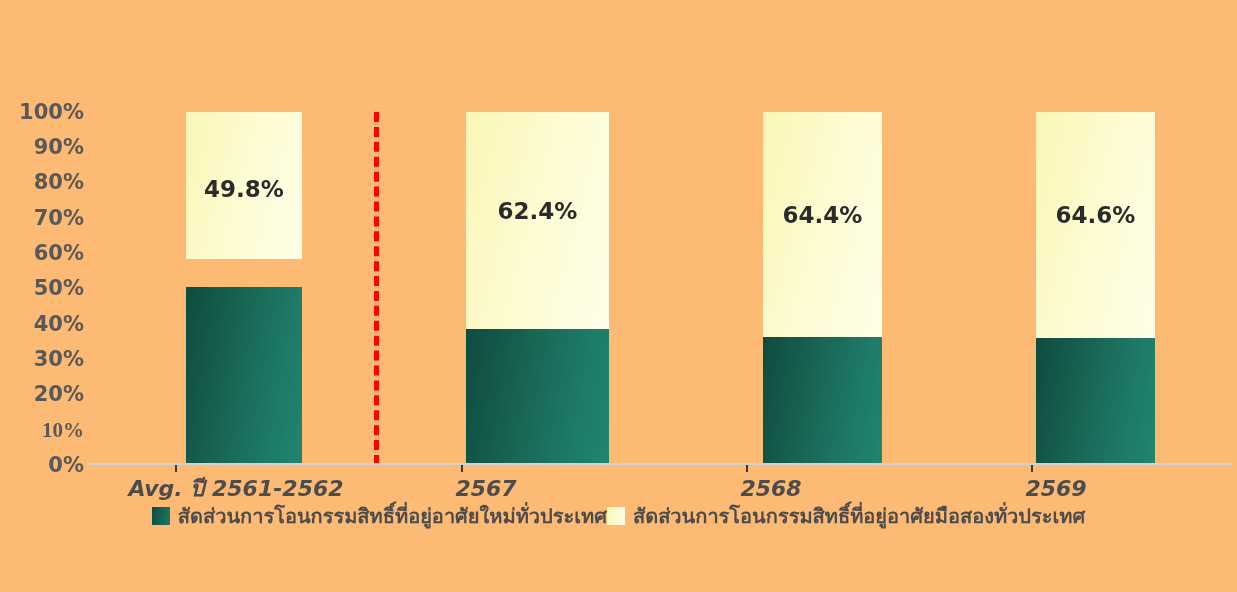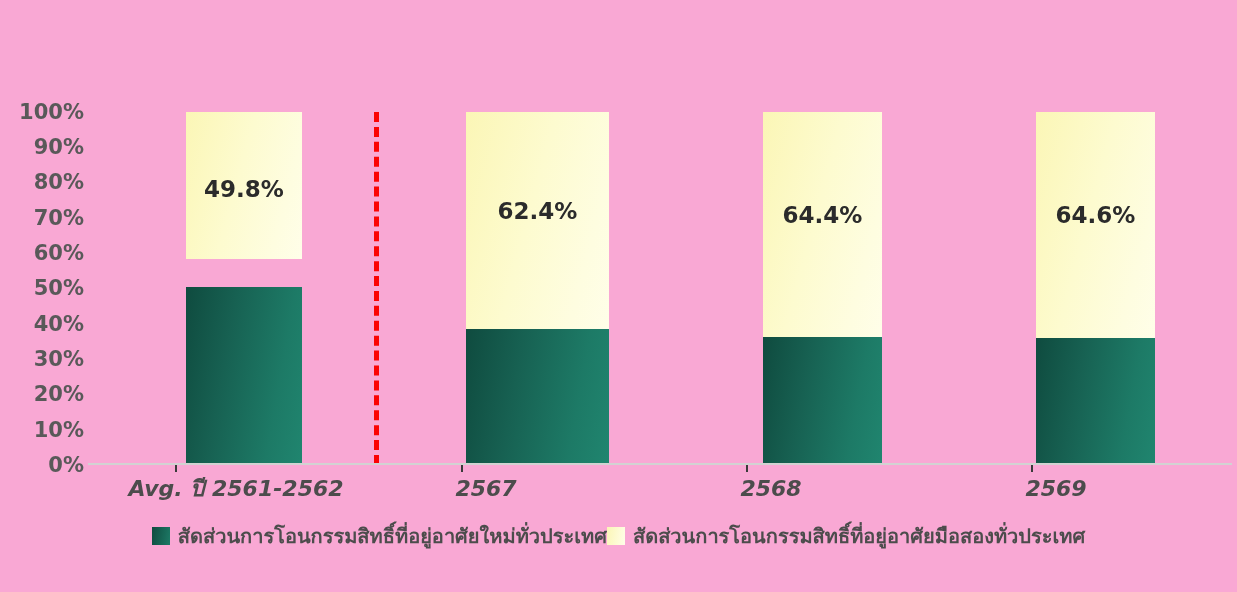--- a/index.html
+++ b/index.html
@@ -11,21 +11,21 @@
     width: 1237px;
     height: 592px;
     overflow: hidden;
     font-family: "DejaVu Sans", "Liberation Sans", sans-serif;
     -webkit-font-smoothing: antialiased;
   }
   #chart-root {
     position: relative;
     width: 1237px;
     height: 592px;
-    background: #f9a8d4;
+    background: #fdba74;
   }
 
   
   .y-axis {
     position: absolute;
     left: 0px;
     top: 98px;
     width: 84px;
     height: 380px;
   }
@@ -113,21 +113,21 @@
     font-weight: bold;
     white-space: nowrap;
     line-height: 1;
     font-style: italic;
   }
 
   
   .legend {
     position: absolute;
     left: 0;
-    top: 526px;
+    top: 506px;
     width: 1237px;
     display: flex;
     flex-direction: row;
     justify-content: center;
     align-items: center;
   }
   .legend-item {
     display: flex;
     flex-direction: row;
     align-items: center;
@@ -160,21 +160,21 @@
   <div class="y-axis">
     <div class="y-tick-label" style="top:14px;">100%</div>
     <div class="y-tick-label" style="top:49px;">90%</div>
     <div class="y-tick-label" style="top:84px;">80%</div>
     <div class="y-tick-label" style="top:120px;">70%</div>
     <div class="y-tick-label" style="top:155px;">60%</div>
     <div class="y-tick-label" style="top:190px;padding-left:24px;">50%</div>
     <div class="y-tick-label" style="top:226px;">40%</div>
     <div class="y-tick-label" style="top:261px;">30%</div>
     <div class="y-tick-label" style="top:296px;">20%</div>
-    <div class="y-tick-label" style="top:332px;">10%</div>
+    <div class="y-tick-label" style="top:332px;font-family:Liberation Serif, serif;">10%</div>
     <div class="y-tick-label" style="top:367px;">0%</div>
   </div>
 
   <div class="plot">
 
     <div class="bar-group" style="left:98px; width:116px; height:352px;">
       <div class="seg seg-top" style="top:0px; height:147px;">
         <div class="seg-label" style="top:66px;">49.8%</div>
       </div>
       <div class="seg seg-bottom" style="height:177px;"></div>

